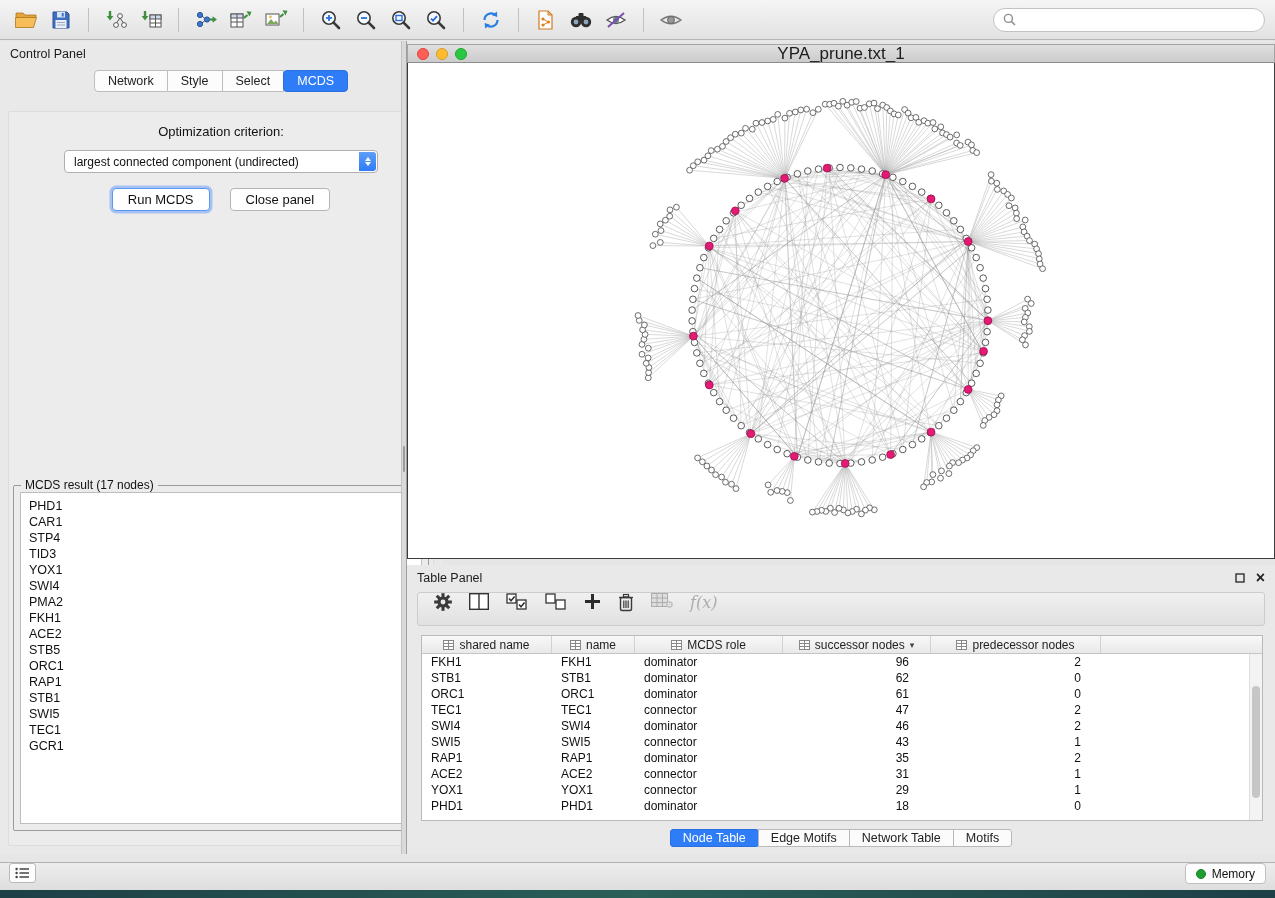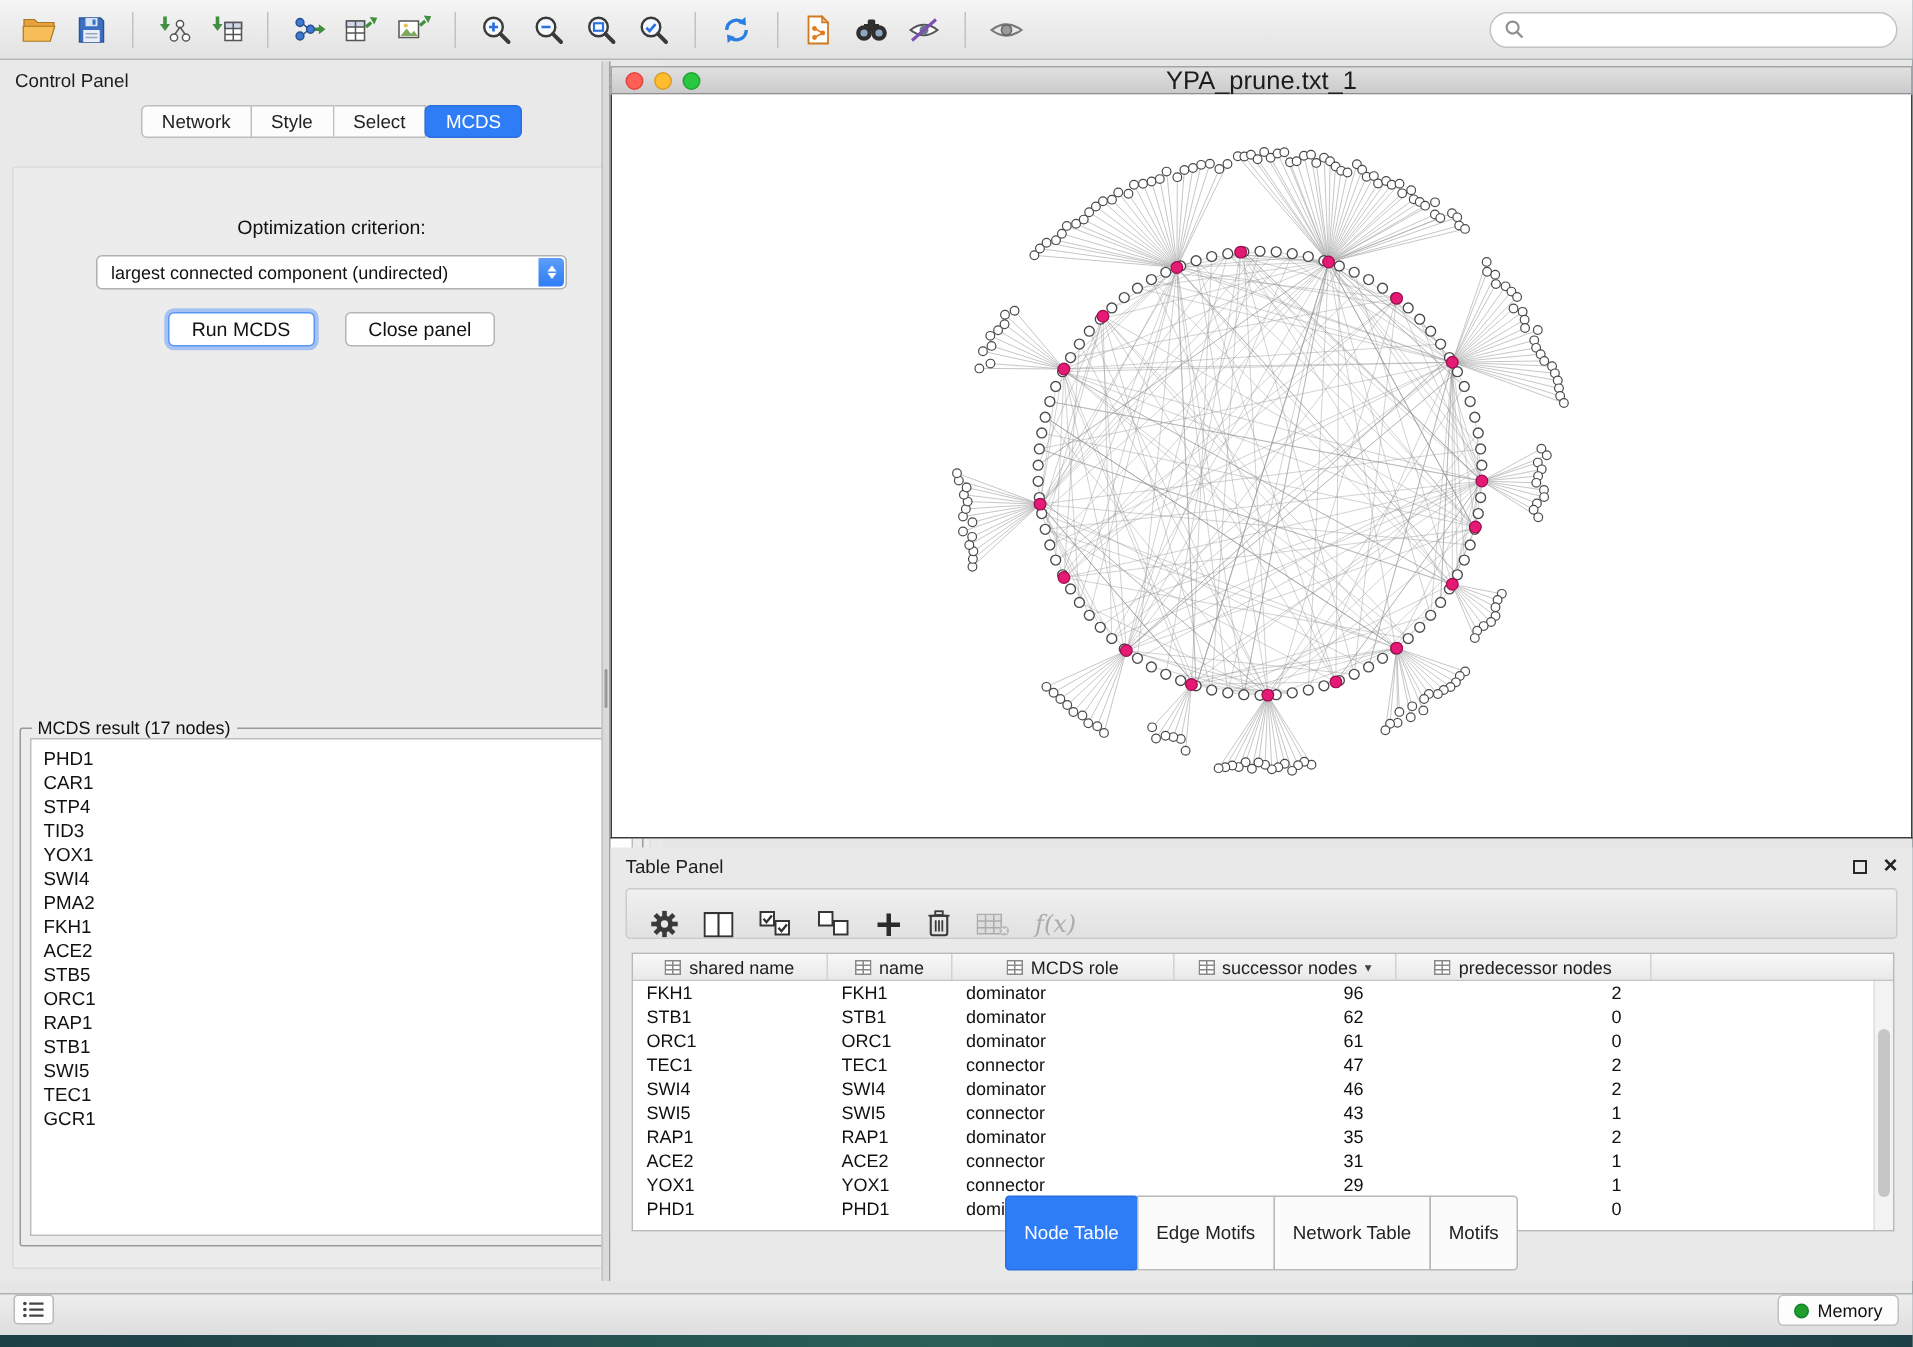--- a/index.html
+++ b/index.html
@@ -17,21 +17,21 @@
 .panel-head{height:26px;display:flex;align-items:center;padding:0 10px;font-size:12.5px;color:#1c1c1c}
 .win-icons{margin-left:auto;display:flex;align-items:center;gap:11px}
 .wicon{font-size:13px;color:#222;line-height:1;cursor:pointer;display:flex;align-items:center}
 .xicon{font-size:16px;font-weight:bold}
 #cp-tabs{display:flex;justify-content:center;margin-top:3px;position:relative;z-index:2}
 .ctab{font-size:12.5px;padding:3px 13px;background:#fcfcfc;border:1px solid #bdbdbd;border-left:none;color:#222;cursor:pointer}
 .ctab:first-child{border-left:1px solid #bdbdbd;border-radius:4px 0 0 4px}
 .ctab:last-child{border-radius:0 4px 4px 0}
 .ctab.active{background:#2e7cf6;border:1px solid #2a6fdd;color:#fff;border-radius:4px;margin-left:-1px}
 #cp-body{position:absolute;top:70px;left:8px;right:8px;bottom:8px;background:#ececec;border:1px solid #dcdcdc;border-radius:2px}
-#opt-label{margin-top:32px;text-align:center;font-size:13px;color:#111}
+#opt-label{margin-top:12px;text-align:center;font-size:13px;color:#111}
 #criterion{margin:11px auto 0;width:314px;height:23px;background:#fff;border:1px solid #b0b0b0;border-radius:4px;display:flex;align-items:center;font-size:12px;color:#111;padding-left:9px;position:relative;cursor:pointer}
 #criterion-text{padding-right:24px;white-space:nowrap;overflow:hidden}
 .stepper{position:absolute;right:1px;top:1px;bottom:1px;width:17px;background:linear-gradient(#5d9ef8,#2e7cf6);border-radius:0 3px 3px 0;display:flex;flex-direction:column;align-items:center;justify-content:center;gap:1.5px}
 .step-arrow{width:0;height:0;border-left:3.5px solid transparent;border-right:3.5px solid transparent}
 .step-up{border-bottom:4px solid #fff}
 .step-down{border-top:4px solid #fff}
 #cp-buttons{display:flex;justify-content:center;gap:20px;margin-top:15px}
 .btn{font-size:13px;padding:3px 15px;background:#fff;border:1px solid #b5b5b5;border-radius:4px;color:#111;cursor:pointer;font-family:"Liberation Sans",sans-serif}
 .btn.primary{border:1px solid #5a96f5;box-shadow:0 0 0 2.5px rgba(110,160,250,.55)}
 #result-box{position:absolute;left:4px;right:4px;top:366px;bottom:14px;border:1px solid #9a9a9a;border-radius:2px}
@@ -47,21 +47,21 @@
 .lights{display:flex;gap:7px;margin-left:9px;z-index:2}
 .light{width:12px;height:12px;border-radius:50%;cursor:pointer}
 .light.red{background:#ff5f57;border:1px solid #e0443e}
 .light.yellow{background:#febc2e;border:1px solid #d89e24}
 .light.green{background:#28c840;border:1px solid #1da533}
 #net-title{position:absolute;left:0;right:0;text-align:center;font-size:17px;color:#1c1c1c}
 #net-canvas{position:absolute;top:19px;left:0;right:0;bottom:0;background:#fff;border:1px solid #3c3c3c;border-top:none}
 #net-svg{width:100%;height:100%;display:block}
 
 #table-panel{position:absolute;left:407px;top:565px;right:0;bottom:36px;background:#e9e9e9}
-#tp-toolbar{position:absolute;top:27px;left:10px;right:10px;height:34px;background:linear-gradient(#f0f0f0,#e1e1e1);border:1px solid #cccccc;border-radius:3px;display:flex;align-items:flex-end;gap:17px;padding:0 16px}
+#tp-toolbar{position:absolute;top:27px;left:10px;right:10px;height:34px;background:linear-gradient(#f0f0f0,#e1e1e1);border:1px solid #cccccc;border-radius:3px;display:flex;align-items:flex-start;gap:17px;padding:0 16px}
 .tp-icon{display:flex;align-items:center;justify-content:center;cursor:pointer}
 .tp-icon.disabled{cursor:default;opacity:.95}
 .fx-label{font-family:"DejaVu Serif",serif;font-style:italic;color:#a9a9a9;font-size:16px}
 #tp-table{position:absolute;top:70px;left:14px;right:12px;bottom:33px;background:#fff;border:1px solid #b9b9b9;display:flex;flex-direction:column}
 #thead{display:flex;height:18px;background:linear-gradient(#f8f8f8,#e9e9e9);border-bottom:1px solid #c5c5c5;flex:none}
 .hcell{display:flex;align-items:center;justify-content:center;gap:5px;font-size:12px;color:#1e1e1e;border-right:1px solid #d2d2d2;overflow:hidden;flex:none}
 .hcell.h-fill{flex:1;border-right:none}
 .chev{font-size:9px;color:#444}
 #tbody{flex:1;overflow:hidden;position:relative}
 .trow{display:flex;height:16px;align-items:center}
@@ -73,21 +73,21 @@
 .h-pred,.c-pred{width:170px}
 .c-fill{flex:1}
 .c-shared{padding-left:9px}
 .c-name{padding-left:9px}
 .c-role{padding-left:9px}
 .c-succ{text-align:right;padding-right:22px}
 .c-pred{text-align:right;padding-right:20px}
 #vscroll{position:absolute;right:0;top:18px;bottom:0;width:13px;background:#f3f3f3;border-left:1px solid #dedede}
 #vthumb{position:absolute;left:2px;right:2px;top:32px;height:112px;background:#c6c6c6;border-radius:5px}
 #tp-tabs{position:absolute;bottom:7px;left:0;right:0;display:flex;justify-content:center}
-.btab{font-size:12.5px;padding:17px 12px;background:#fbfbfb;border:1px solid #b9b9b9;margin-left:-1px;color:#222;cursor:pointer}
+.btab{font-size:12.5px;padding:1px 12px;background:#fbfbfb;border:1px solid #b9b9b9;margin-left:-1px;color:#222;cursor:pointer}
 .btab:first-child{border-radius:3px 0 0 3px;margin-left:0}
 .btab:last-child{border-radius:0 3px 3px 0}
 .btab.active{background:#2e7cf6;color:#fff;border:1px solid #2a6fdd;border-radius:3px}
 
 #status-bar{position:absolute;left:0;right:0;bottom:0;height:28px;background:linear-gradient(#ededed,#dedede);border-top:1px solid #b2b2b2;display:flex;align-items:flex-start;padding:0 9px}
 #list-btn{width:27px;height:20px;background:#fdfdfd;border:1px solid #b9b9b9;border-radius:3px;display:flex;align-items:center;justify-content:center;cursor:pointer}
 #memory-btn{margin-left:auto;height:21px;background:#fdfdfd;border:1px solid #c0c0c0;border-radius:4px;display:flex;align-items:center;gap:6px;padding:0 10px;font-size:12px;color:#111;cursor:pointer}
 .dot{width:10px;height:10px;border-radius:50%;background:#1f9d2f;border:1px solid #15832a}
 </style>
 </head>

